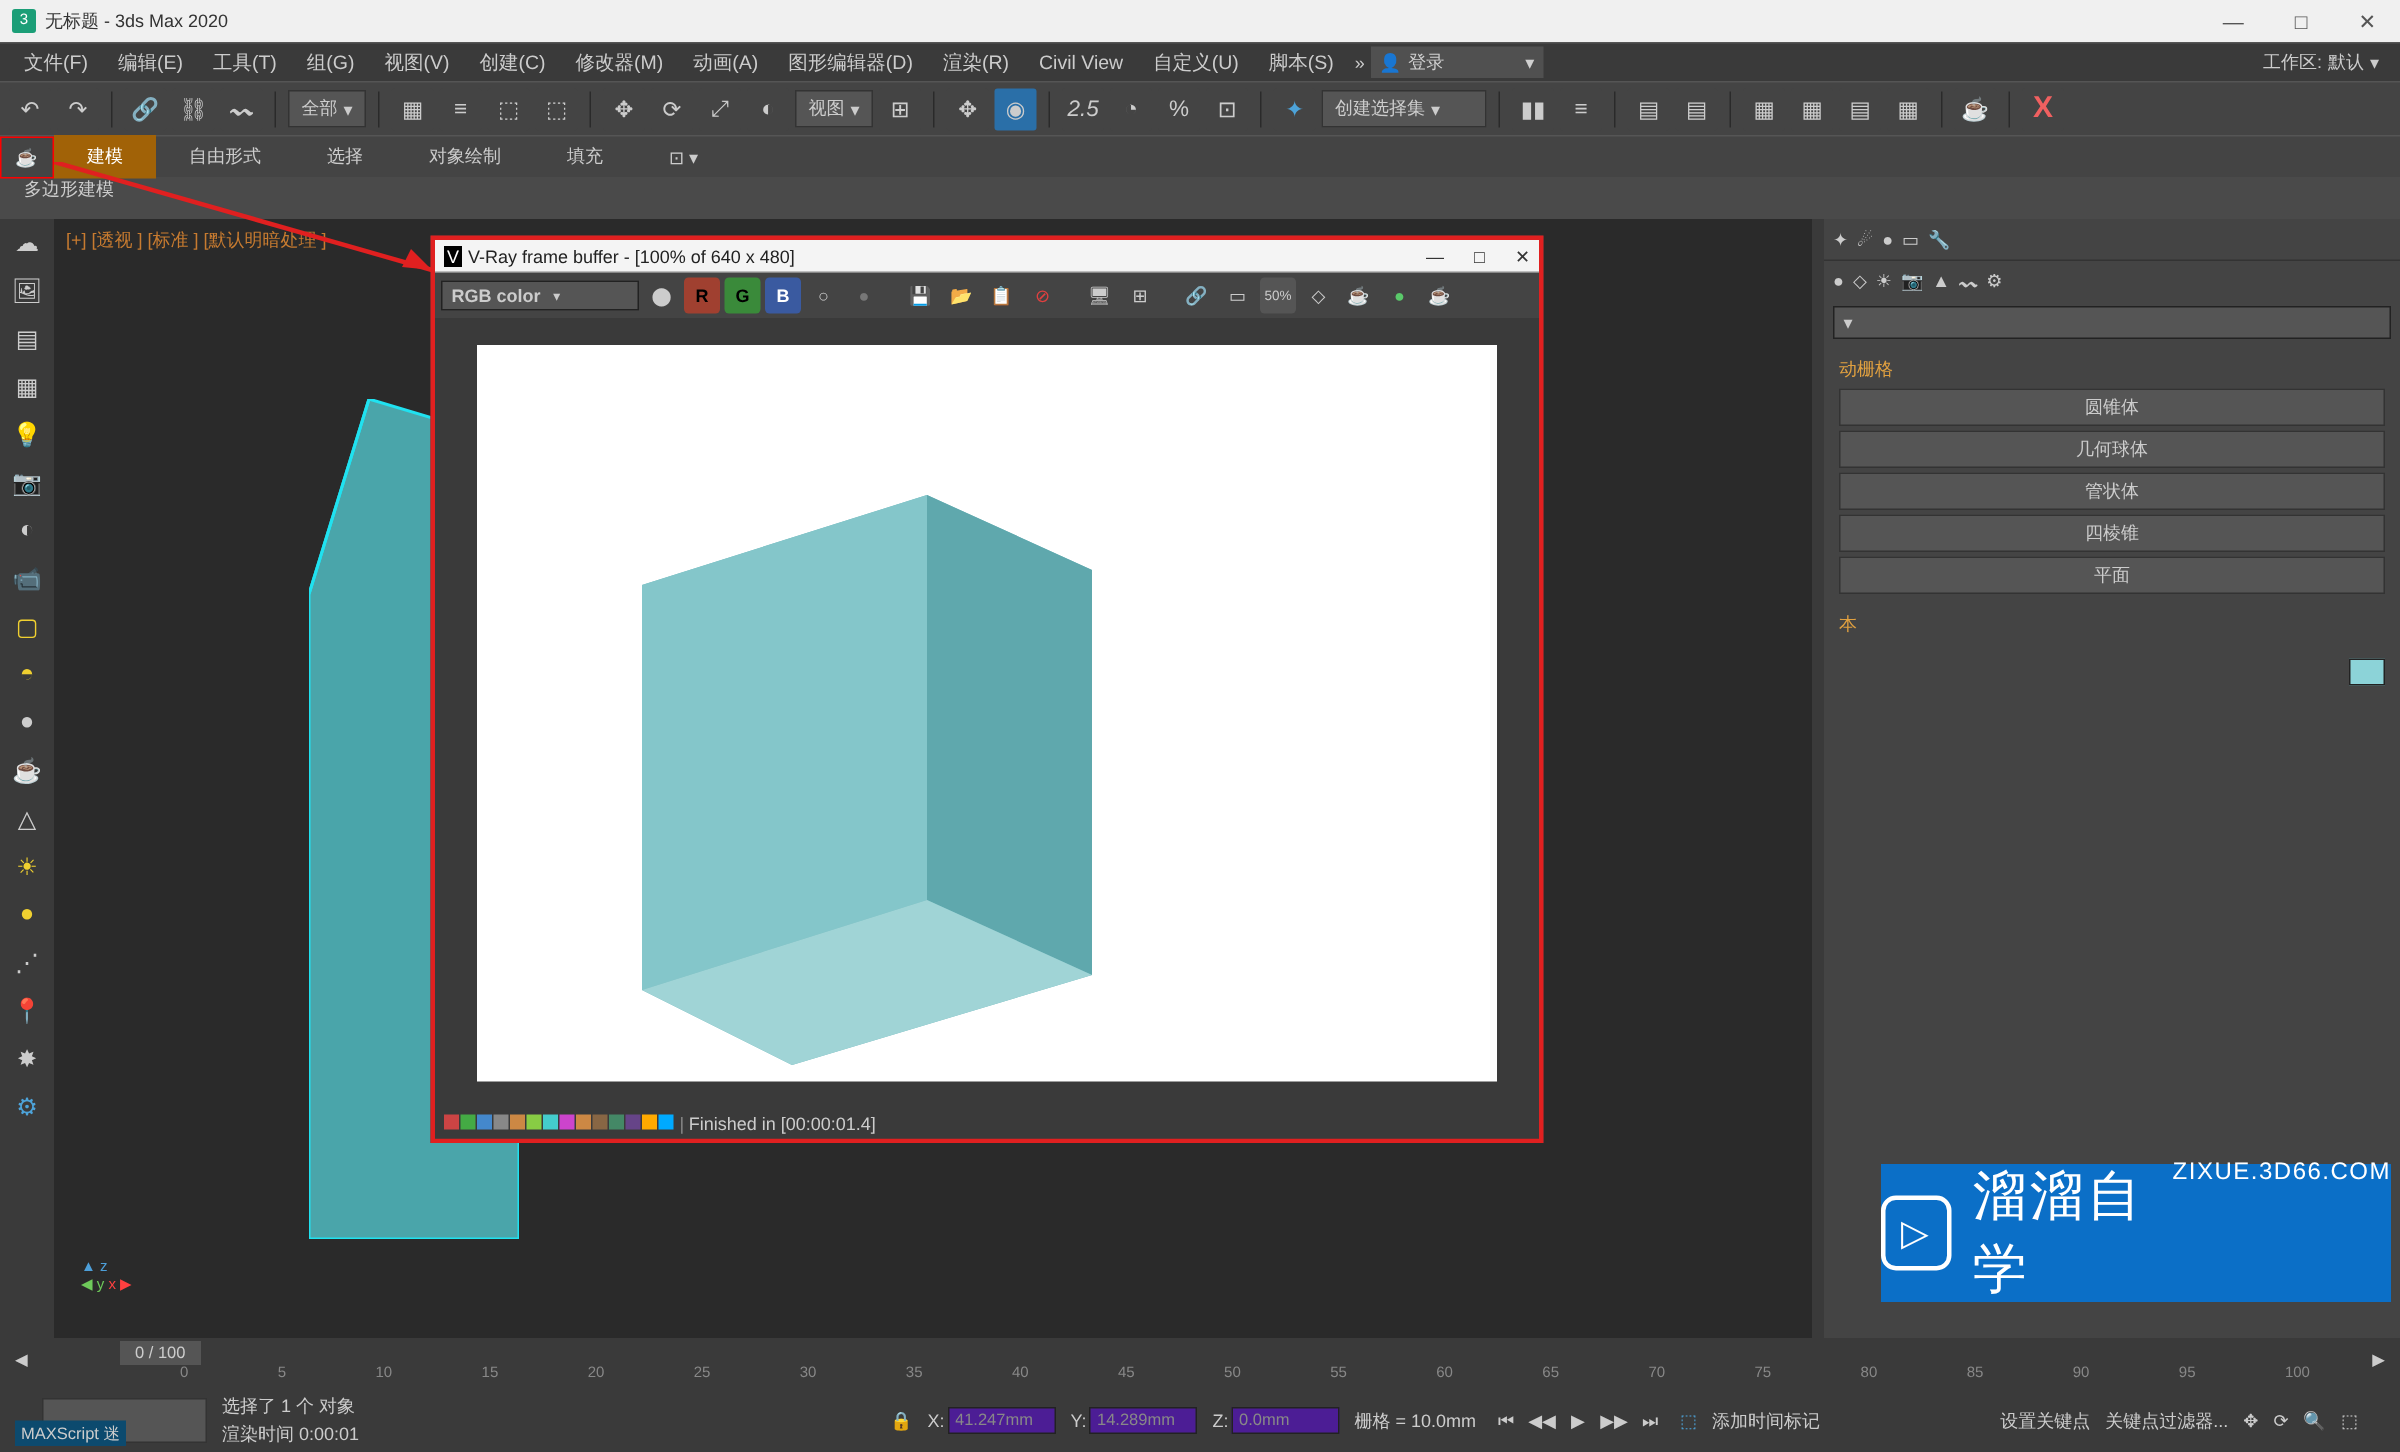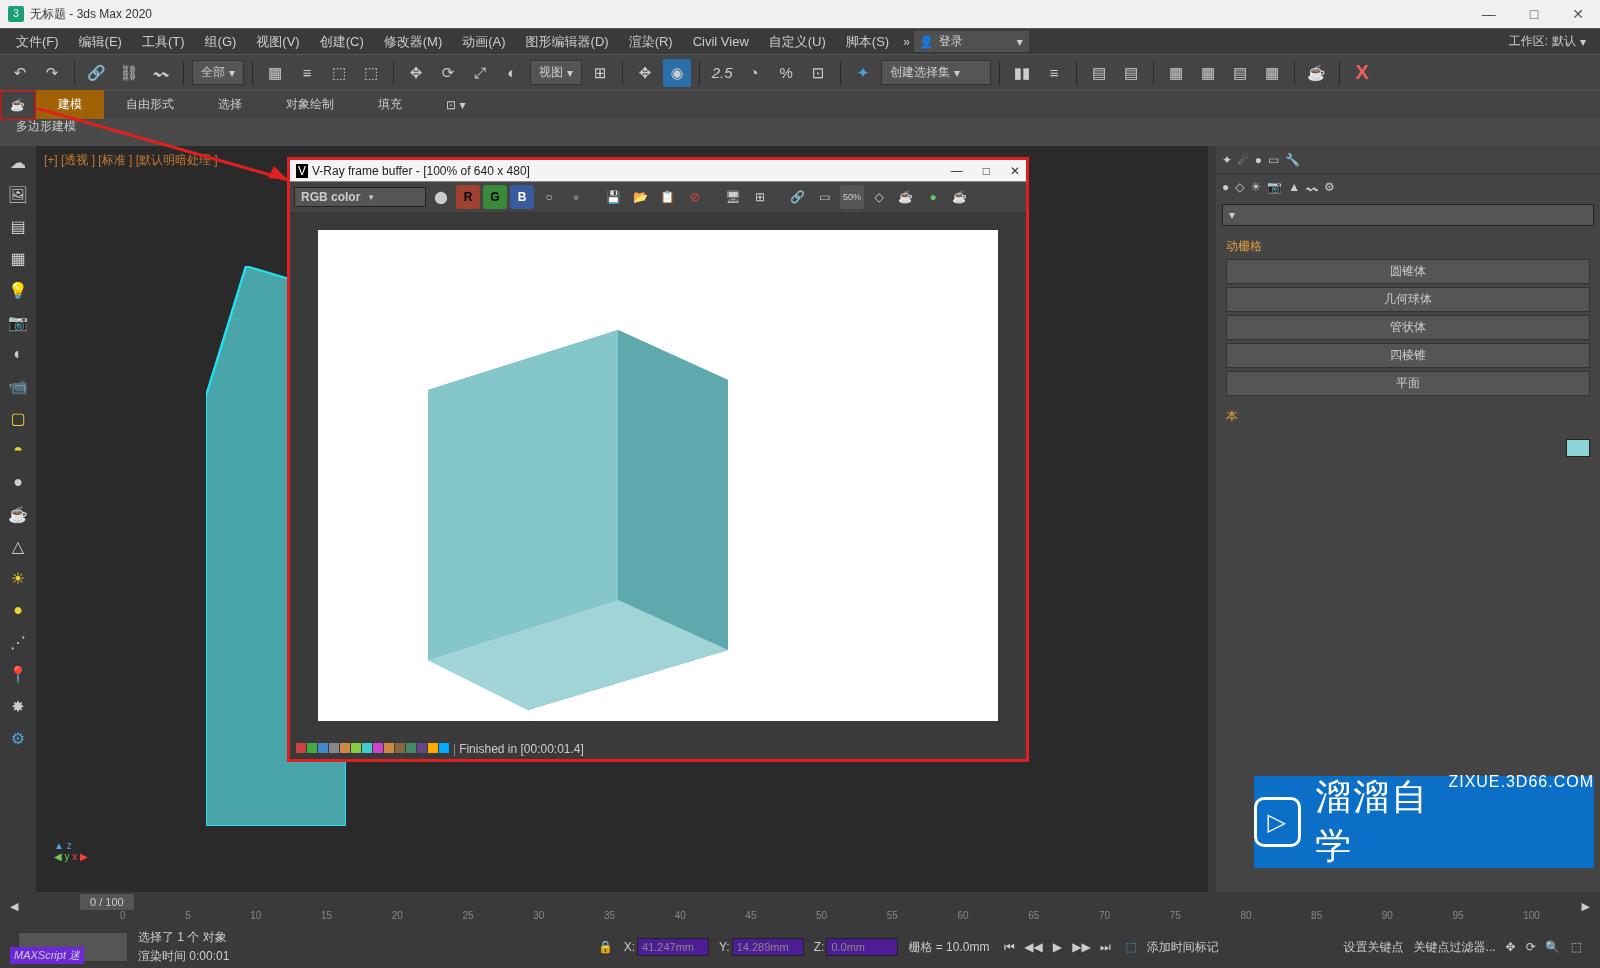--- a/index.html
+++ b/index.html
@@ -66,21 +66,21 @@
 .rp-section .shead { color:#e0a040; padding:4px 0;}
 .rp-section .prims { display:flex; flex-direction:column; gap:3px; }
 .rp-section .prim { background:#555; padding:3px 8px; text-align:center; border:1px solid #333; font-size:12px;}
 .rp-color { display:flex; justify-content:flex-end; padding:6px 10px;}
 .rp-color .sw { width:24px; height:18px; background:#8cd3d8; border:1px solid #222;}
 
 .bottombar { position:absolute; left:0; right:0; bottom:0; height:76px; background:#3a3a3a; display:flex; flex-direction:column;}
 .timeline { height:34px; display:flex; align-items:center; padding:0 10px 0 46px; gap:8px; font-size:11px; position:relative;}
 .timeline .frame { background:#555; padding:2px 10px; position:absolute; left:80px; top:2px;}
 .tickbar { position:absolute; left:120px; right:60px; top:18px; height:14px; display:flex; justify-content:space-between; font-size:10px; color:#888;}
-.statusbar { flex:1; display:flex; align-items:center; gap:10px; padding:0 18px; font-size:12px;}
+.statusbar { flex:1; display:flex; align-items:center; gap:10px; padding:0 28px; font-size:12px;}
 .statusbar .msbox { width:110px; height:30px; background:#555; border:1px solid #333;}
 .statusbar .coord { display:flex; align-items:center; gap:2px;}
 .statusbar .coord input { width:72px; background:#4c1d95; border:1px solid #222; color:#888; padding:2px 4px; font-size:11px;}
 .statusbar .playctl { display:flex; gap:4px;}
 .statusbar .playctl .pb { width:20px; height:20px; display:flex; align-items:center; justify-content:center;}
 
 .watermark { position:absolute; right:6px; bottom:100px; width:340px; height:92px; background:#0b6fc7; color:#fff; display:flex; align-items:center; justify-content:center; gap:14px; z-index:30; font-size:36px; letter-spacing:2px;}
 .watermark .wlogo { width:50px; height:50px; border:3px solid #fff; border-radius:10px; display:flex; align-items:center; justify-content:center; font-size:24px;}
 .watermark .wtxt { display:flex; flex-direction:row; }
 .watermark .wtxt .wurl { font-size:16px; letter-spacing:1px; }
@@ -399,17 +399,17 @@
     <span style="color:#4da3d9">⬚</span>
     <span>添加时间标记</span>
     <div style="flex:0.3"></div>
     <span>设置关键点</span>
     <span>关键点过滤器...</span>
     <span>✥</span>
     <span>⟳</span>
     <span>🔍</span>
     <span>⬚</span>
   </div>
-  <div style="position:absolute; left:10px; bottom:4px; font-size:11px; background:#6d28d9; padding:1px 4px;font-style:italic;">MAXScript 迷</div>
+  <div style="position:absolute; left:10px; bottom:4px; font-size:11px; background:#0c4a6e; padding:1px 4px;">MAXScript 迷</div>
 </div>
 
 
 
 
 </body></html>

